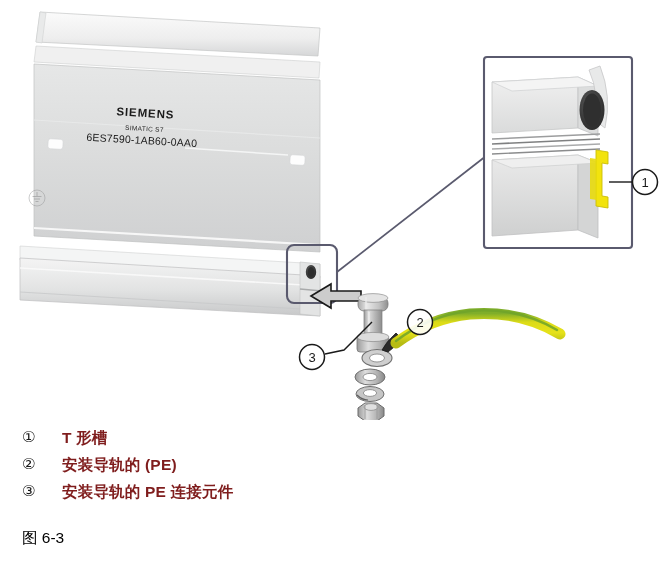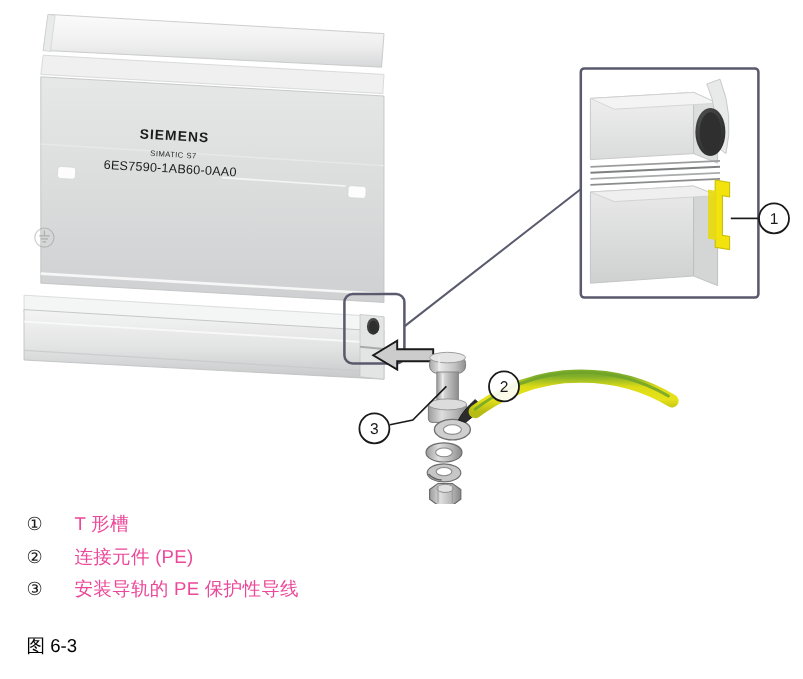--- a/index.html
+++ b/index.html
@@ -41,23 +41,24 @@
     padding-left: 22px;
     box-sizing: border-box;
     font-size: 15px;
     line-height: 1;
     font-family: "DejaVu Sans", sans-serif;
     color: #1a1a1a;
   }
   .legend-label {
     font-size: 15.5px;
     line-height: 1;
-    color: #ec4899;
+    color: #7f1d1d;
     font-family: "Liberation Sans", sans-serif;
     letter-spacing: 0.2px;
+    font-weight: bold;
   }
   #caption {
     position: absolute;
     left: 0;
     top: 528px;
     width: 636px;
     display: flex;
     align-items: center;
   }
   .caption-num {
@@ -284,23 +285,23 @@
   </svg>
 </div>
 
 <div id="legend">
   <div class="legend-row">
     <span class="legend-marker">①</span>
     <span class="legend-label">T 形槽</span>
   </div>
   <div class="legend-row">
     <span class="legend-marker">②</span>
-    <span class="legend-label">连接元件 (PE)</span>
+    <span class="legend-label">安装导轨的 (PE)</span>
   </div>
   <div class="legend-row">
     <span class="legend-marker">③</span>
-    <span class="legend-label">安装导轨的 PE 保护性导线</span>
+    <span class="legend-label">安装导轨的 PE 连接元件</span>
   </div>
 </div>
 
 <div id="caption">
   <span class="caption-num">图 6-3</span>
 </div>
 
 </body></html>

